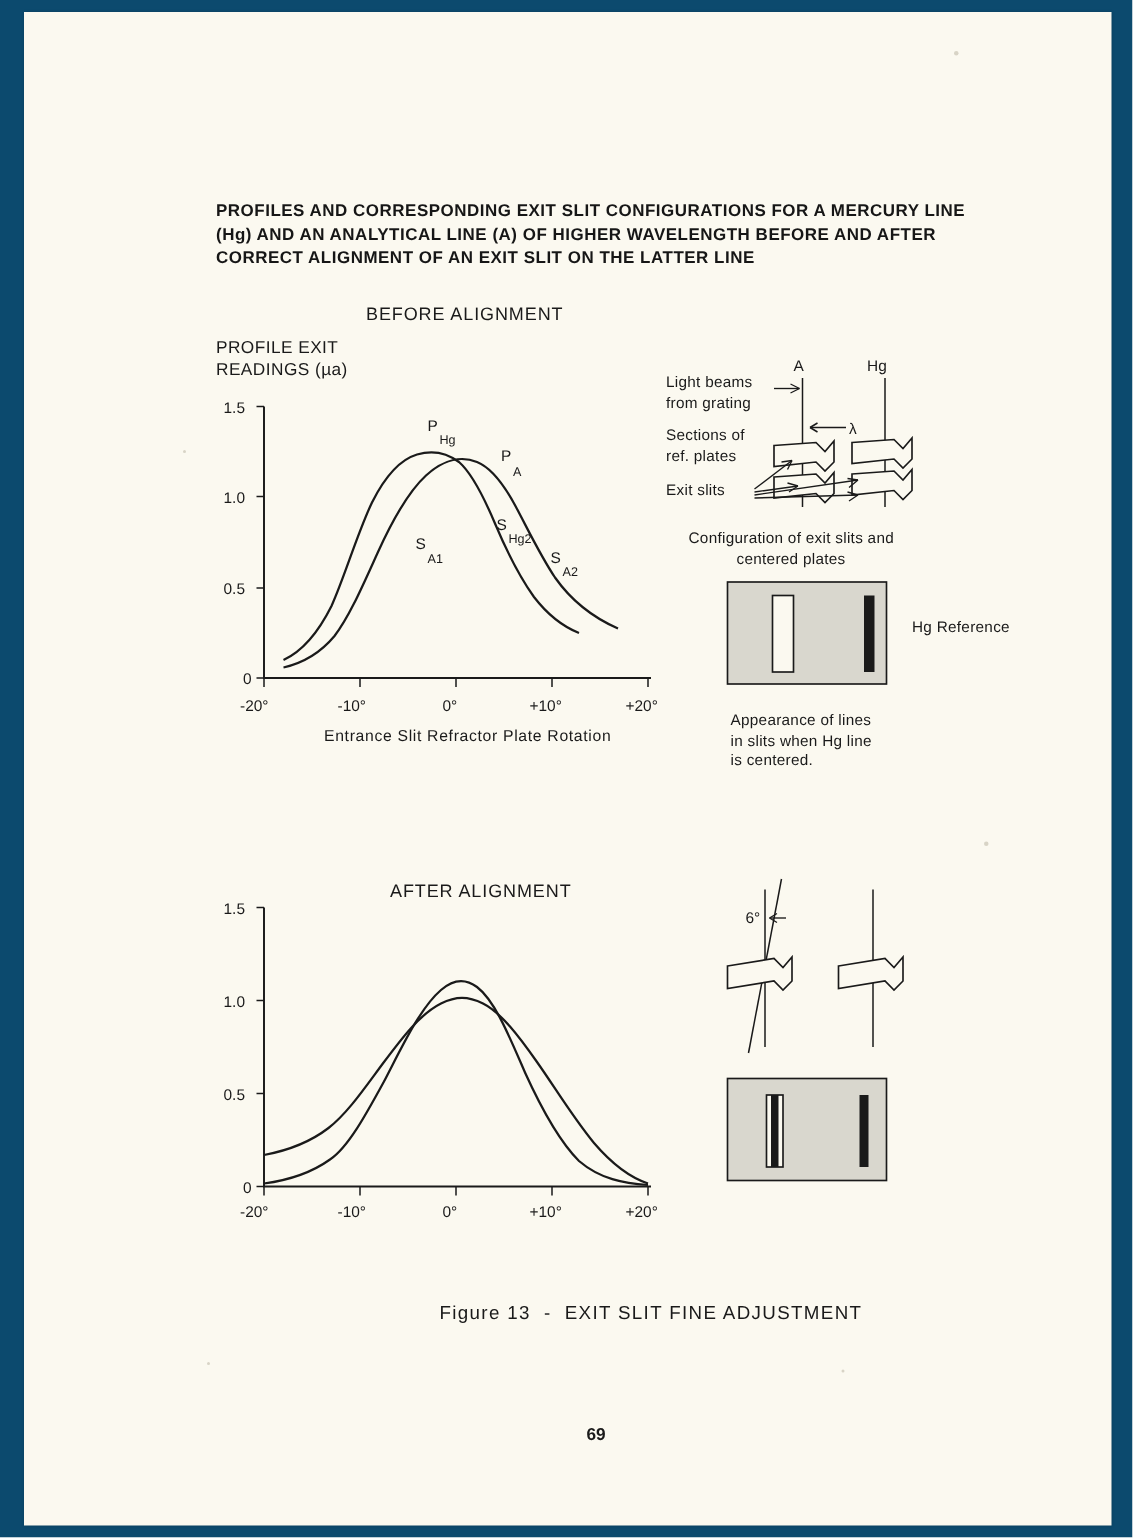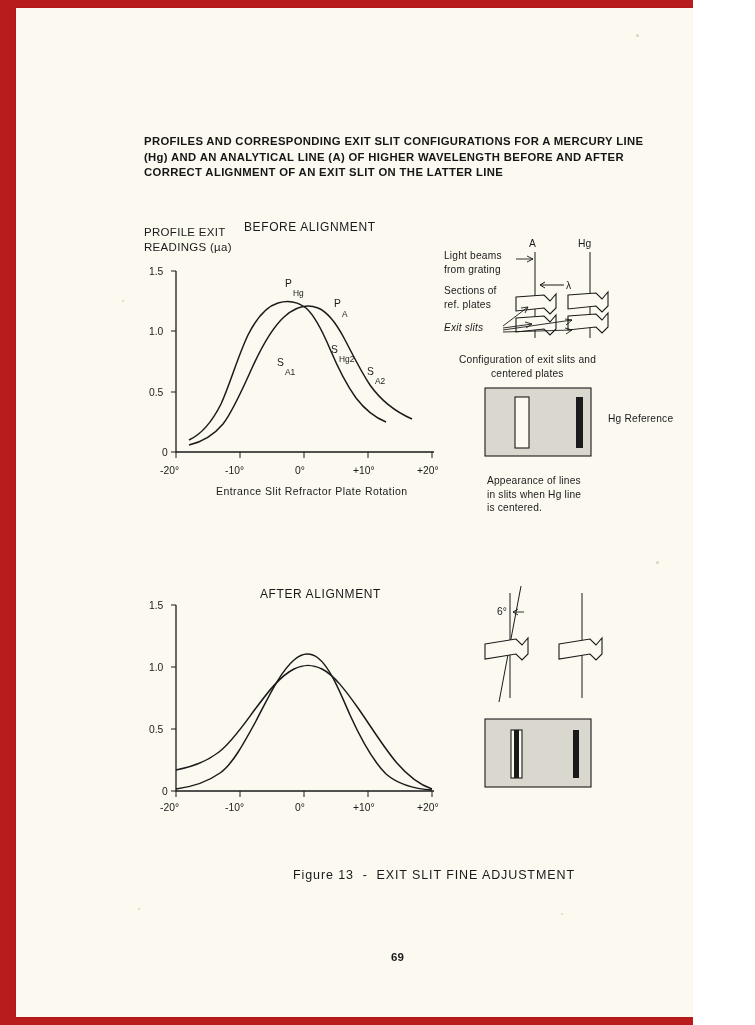--- a/index.html
+++ b/index.html
@@ -5,23 +5,23 @@
   html, body {
     margin: 0;
     padding: 0;
     background: #ffffff;
   }
   body {
     font-family: "Liberation Sans", sans-serif;
   }
   #page {
     position: relative;
-    width: 693px;
+    width: 755px;
     height: 1025px;
-    background: #b91c1c;
+    background: #0c4a6e;
     overflow: hidden;
   }
   
   #sheet {
     position: absolute;
     left: 16px;
     top: 8px;
     width: 725px;
     height: 1009px;
     background: #fbf9f0;
@@ -38,21 +38,21 @@
     left: 128px;
     top: 126px;
     width: 520px;
     font-size: 11.3px;
     letter-spacing: 0.35px;
     line-height: 15.5px;
     color: #161616;
     font-weight: 600;
   }
   #before-label {
-    left: 228px; top: 212px;
+    left: 228px; top: 194px;
     font-size: 12px; letter-spacing: 0.6px;
   }
   #after-label {
     left: 244px; top: 579px;
     font-size: 12px; letter-spacing: 0.6px; text-align: right;
   }
   #profile-meter {
     left: 128px; top: 217px;
     font-size: 11.5px; line-height: 15px;
     letter-spacing: 0.3px;
@@ -201,21 +201,21 @@
       <path class="plate" d="M 543 636 L 574 631 L 580 637 L 586 630 L 586 646 L 580 652 L 574 646 L 543 651 Z"></path>
 
       <rect class="hatch-box" x="469" y="711" width="106" height="68"></rect>
       <rect class="white-slit" x="495" y="722" width="11" height="48"></rect>
       <rect class="dark-slit" x="557" y="722" width="6" height="48"></rect>
       <rect class="dark-slit" x="498" y="722" width="5" height="48"></rect>
     </svg>
 
     <div class="txt small" style="left:428px; top:241px;">Light beams<br>from grating</div>
     <div class="txt small" style="left:428px; top:276px;">Sections of<br>ref. plates</div>
-    <div class="txt small" style="left:428px; top:313px;font-style:italic;">Exit slits</div>
+    <div class="txt small" style="left:428px; top:313px;">Exit slits</div>
     <div class="txt small" style="left:443px; top:345px;">Configuration of exit slits and<br><span style="margin-left:32px;">centered plates</span></div>
     <div class="txt small" style="left:592px; top:404px;">Hg Reference</div>
     <div class="txt small" style="left:471px; top:466px;">Appearance of lines<br>in slits when Hg line<br>is centered.</div>
 
     <div class="txt" id="after-label">AFTER ALIGNMENT</div>
 
     <div class="txt" id="figure-caption">Figure 13  -  EXIT SLIT FINE ADJUSTMENT</div>
     <div class="txt" id="page-number">69</div>
 
   </div>

